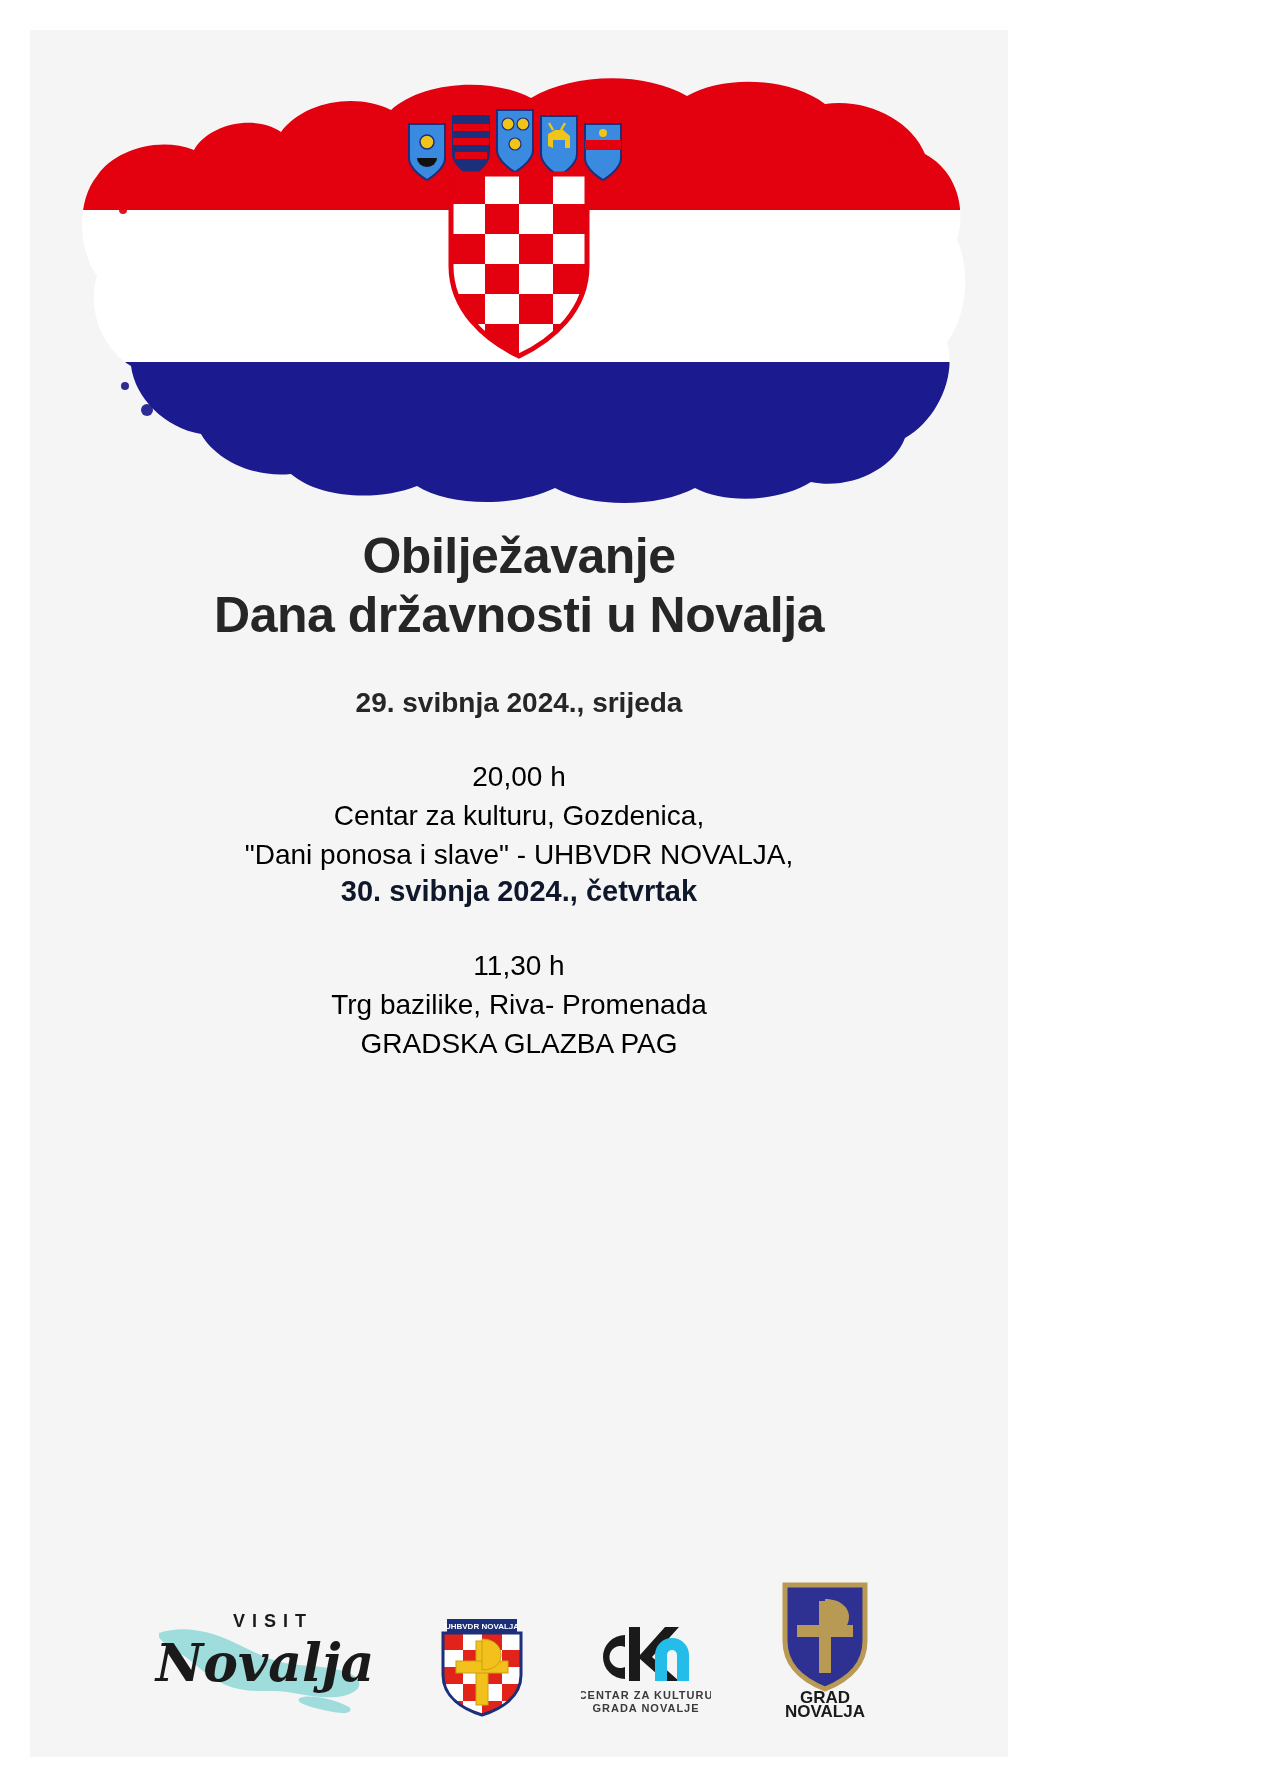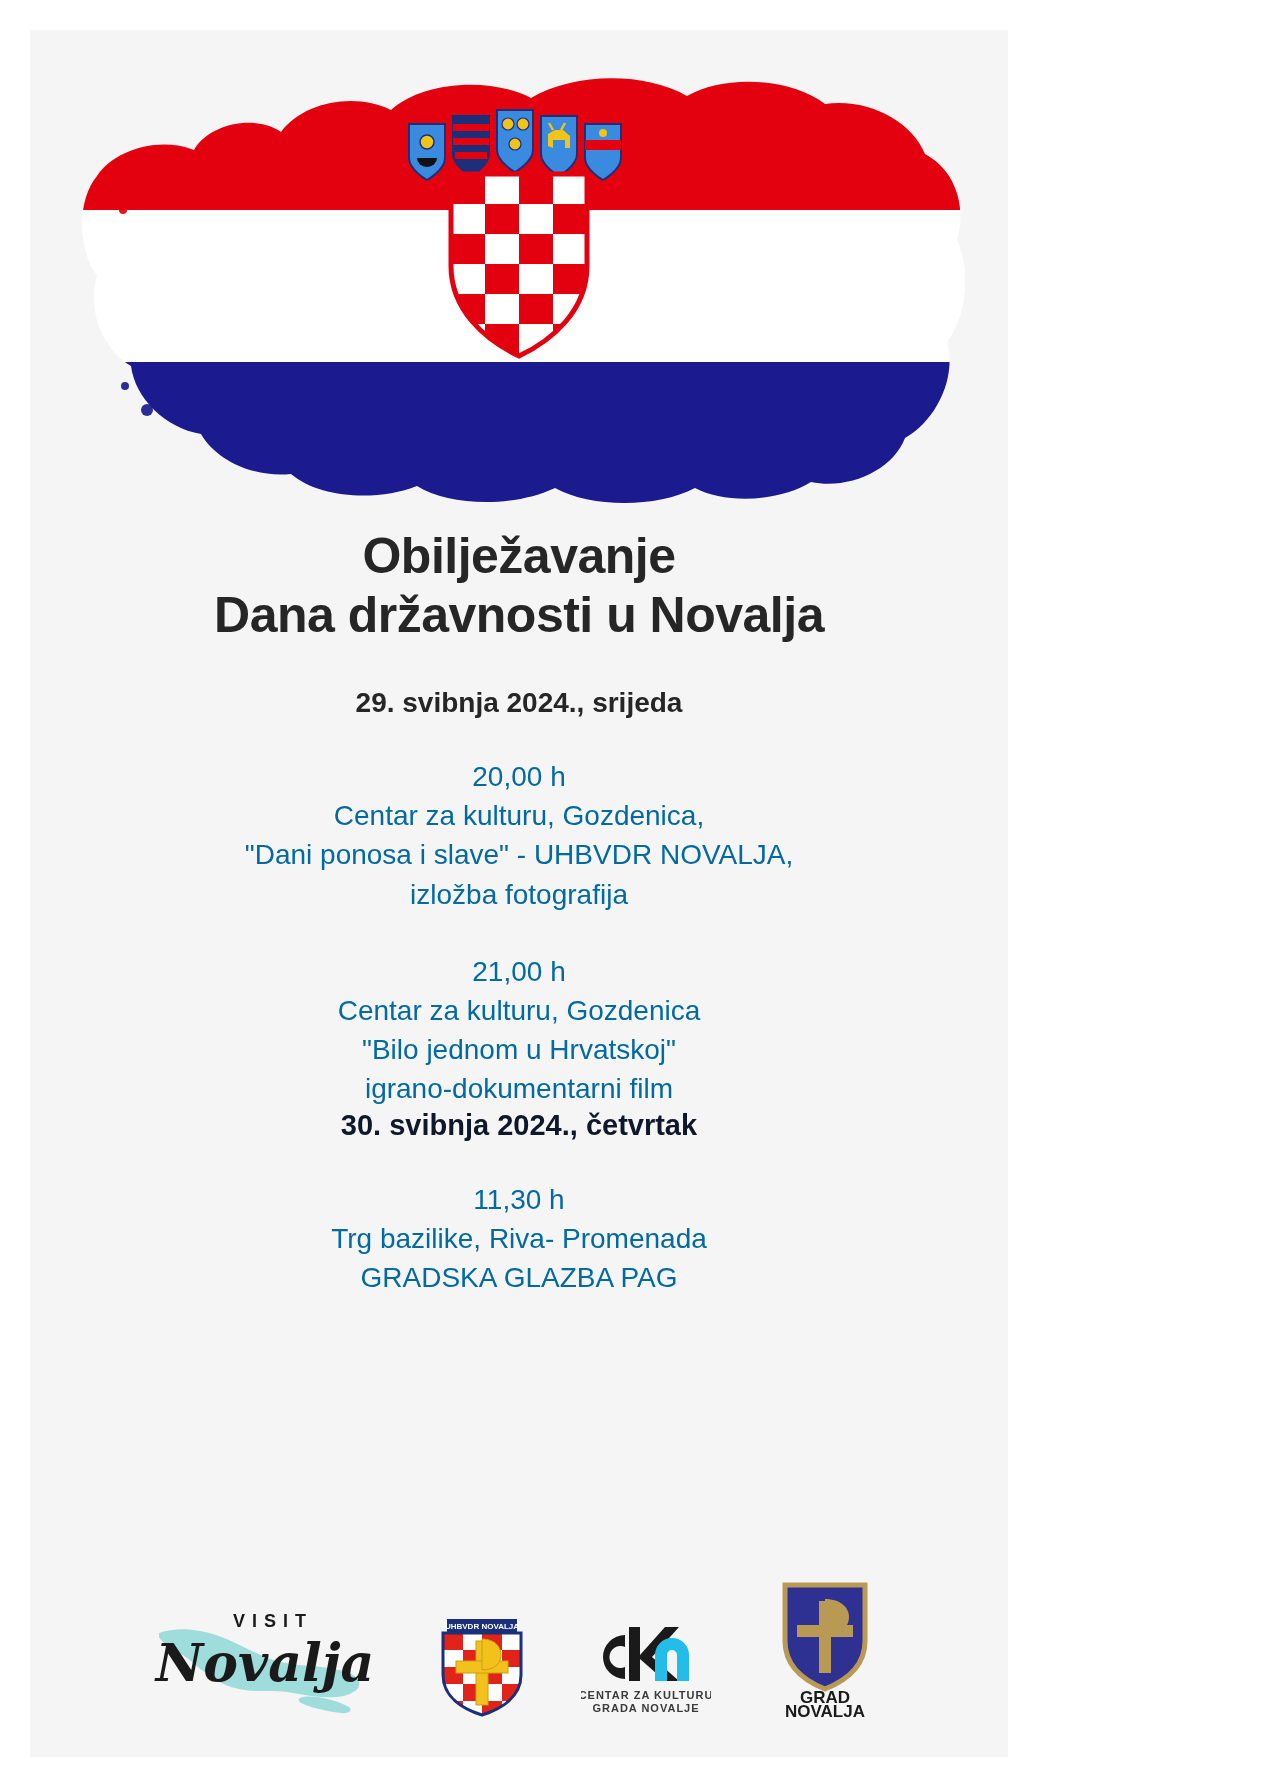--- a/index.html
+++ b/index.html
@@ -56,21 +56,21 @@
     font-size:28px;
     font-weight:bold;
     color:#262626;
     margin-top:42px;
   }
   .block{
     margin-top:38px;
     font-size:28px;
     line-height:1.40;
     font-weight:normal;
-    color:#0369a1;
+    color:#000000;
   }
   .block .ln{display:block;}
   .date-head{
     font-size:29px;
     font-weight:bold;
     color:#0f172a;
   }
 
   
   .logos{
@@ -207,29 +207,22 @@
       <span class="t-line">Obilježavanje</span>
       <span class="t-line">Dana državnosti u Novalja</span>
     </h1>
 
     <div class="subtitle">29. svibnja 2024., srijeda</div>
 
     <div class="block">
       <span class="ln">20,00 h</span>
       <span class="ln">Centar za kulturu, Gozdenica,</span>
       <span class="ln">"Dani ponosa i slave" - UHBVDR NOVALJA,</span>
-      <span class="ln">izložba fotografija</span>
-    </div>
-
-    <div class="block">
-      <span class="ln">21,00 h</span>
-      <span class="ln">Centar za kulturu, Gozdenica</span>
-      <span class="ln">"Bilo jednom u Hrvatskoj"</span>
-      <span class="ln">igrano-dokumentarni film</span>
-    </div>
+    </div>
+
 
     <div class="date-head">30. svibnja 2024., četvrtak</div>
 
     <div class="block">
       <span class="ln">11,30 h</span>
       <span class="ln">Trg bazilike, Riva- Promenada</span>
       <span class="ln">GRADSKA GLAZBA PAG</span>
     </div>
   </div>
 

